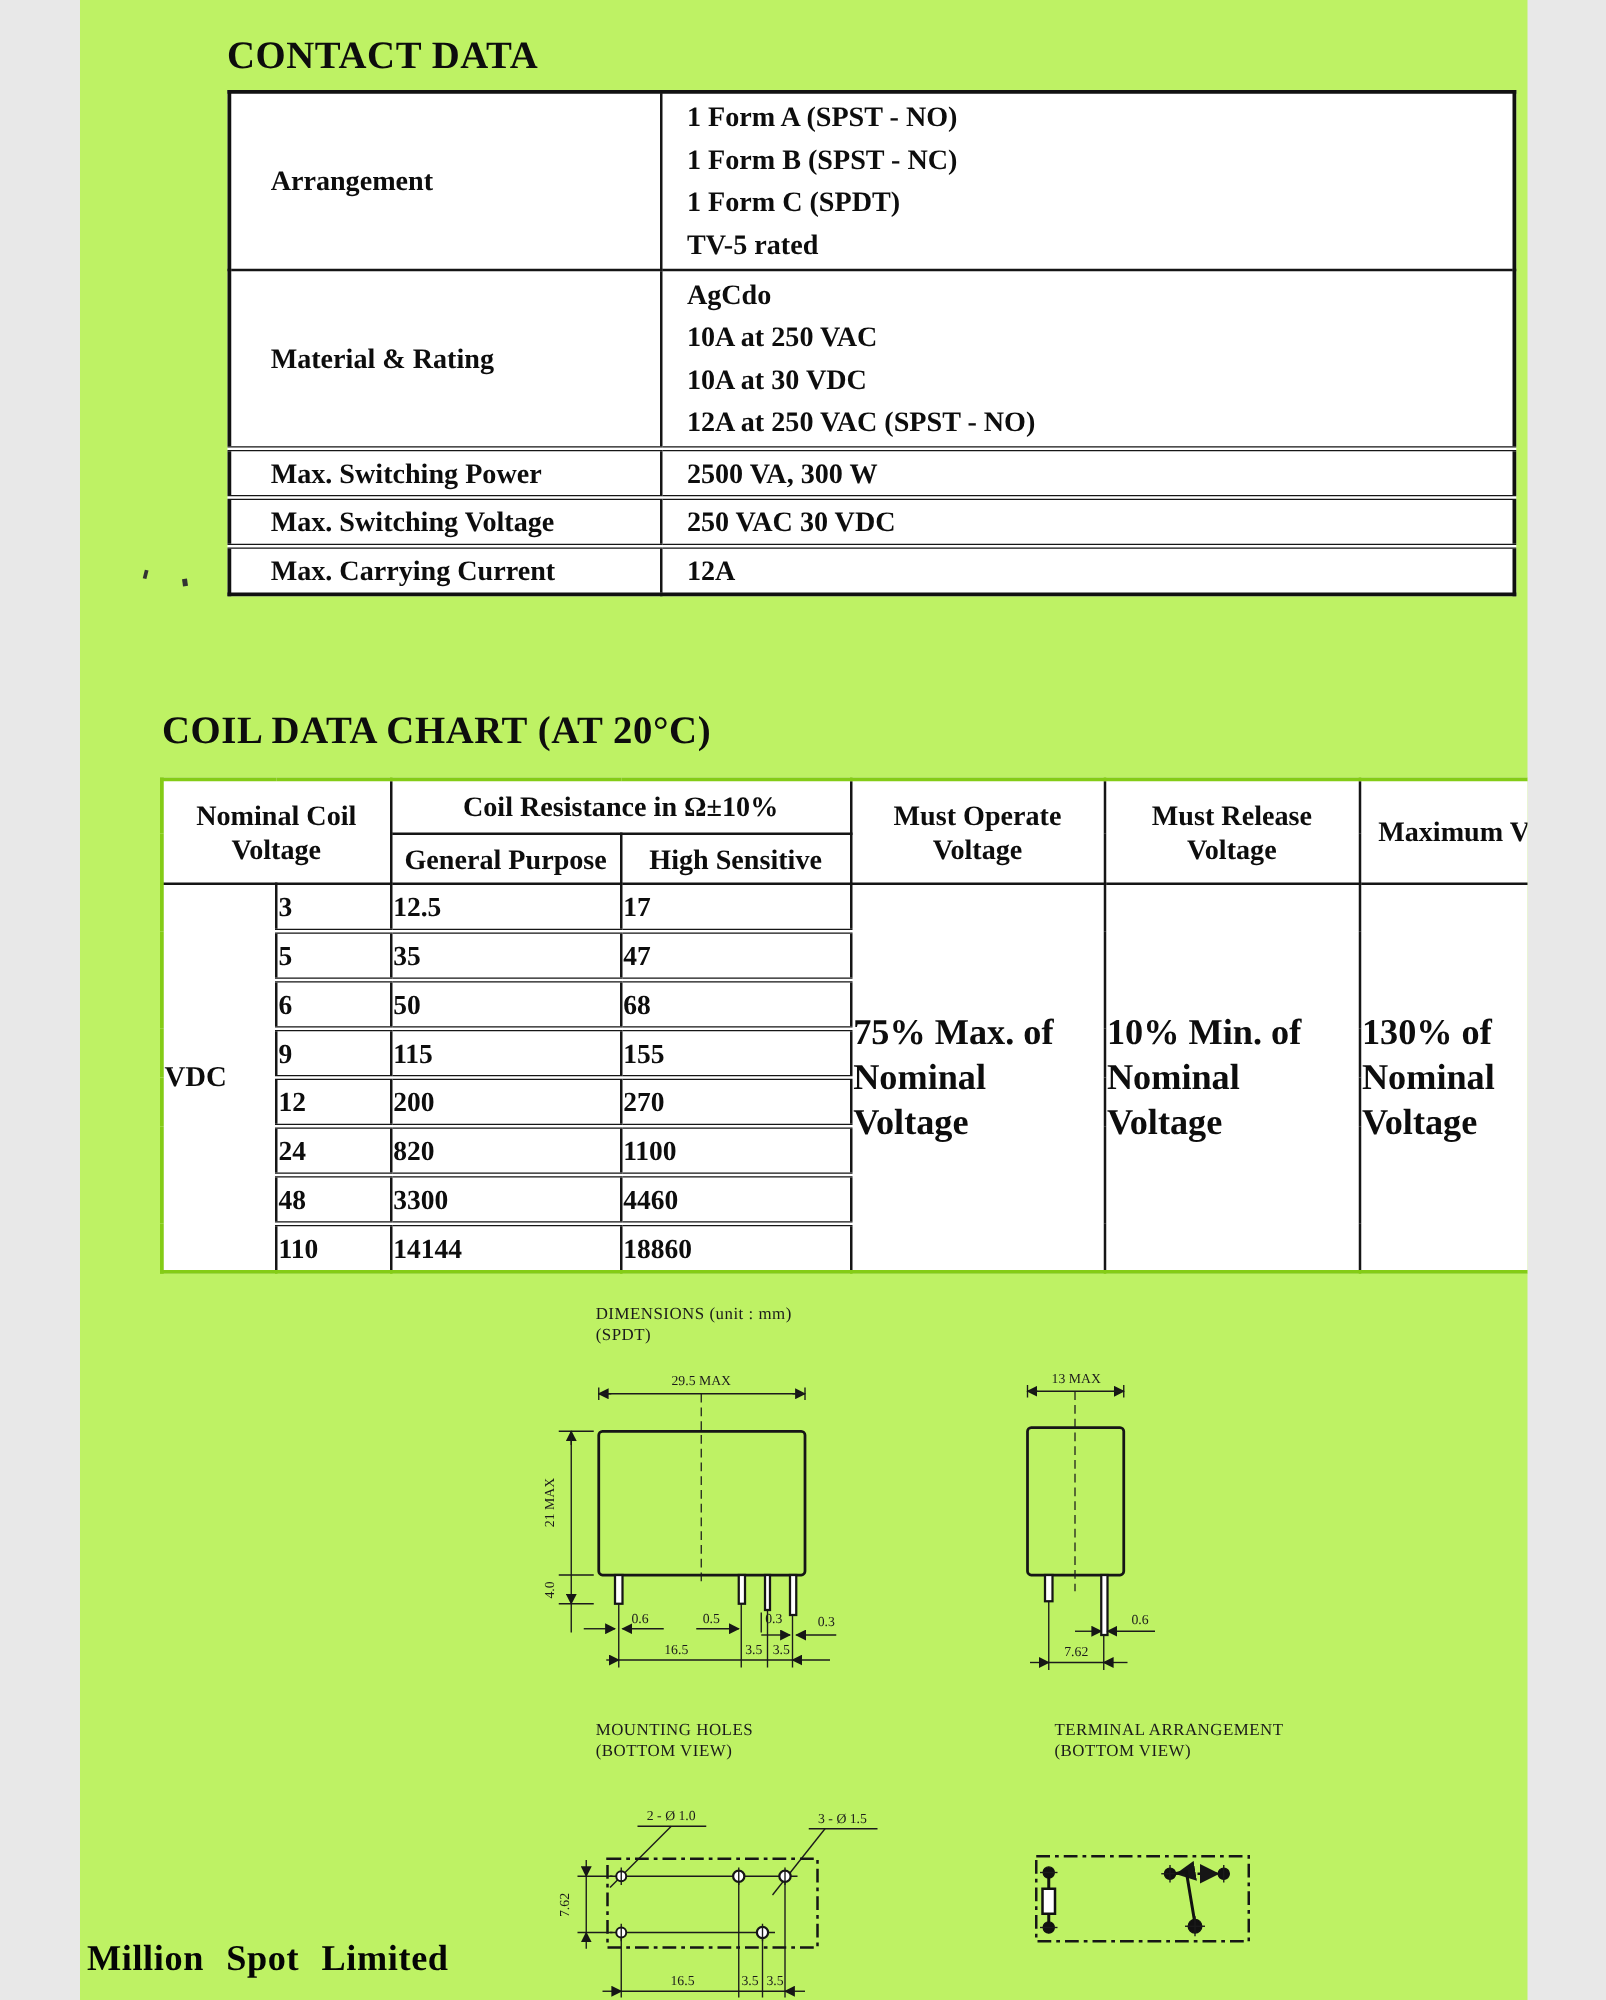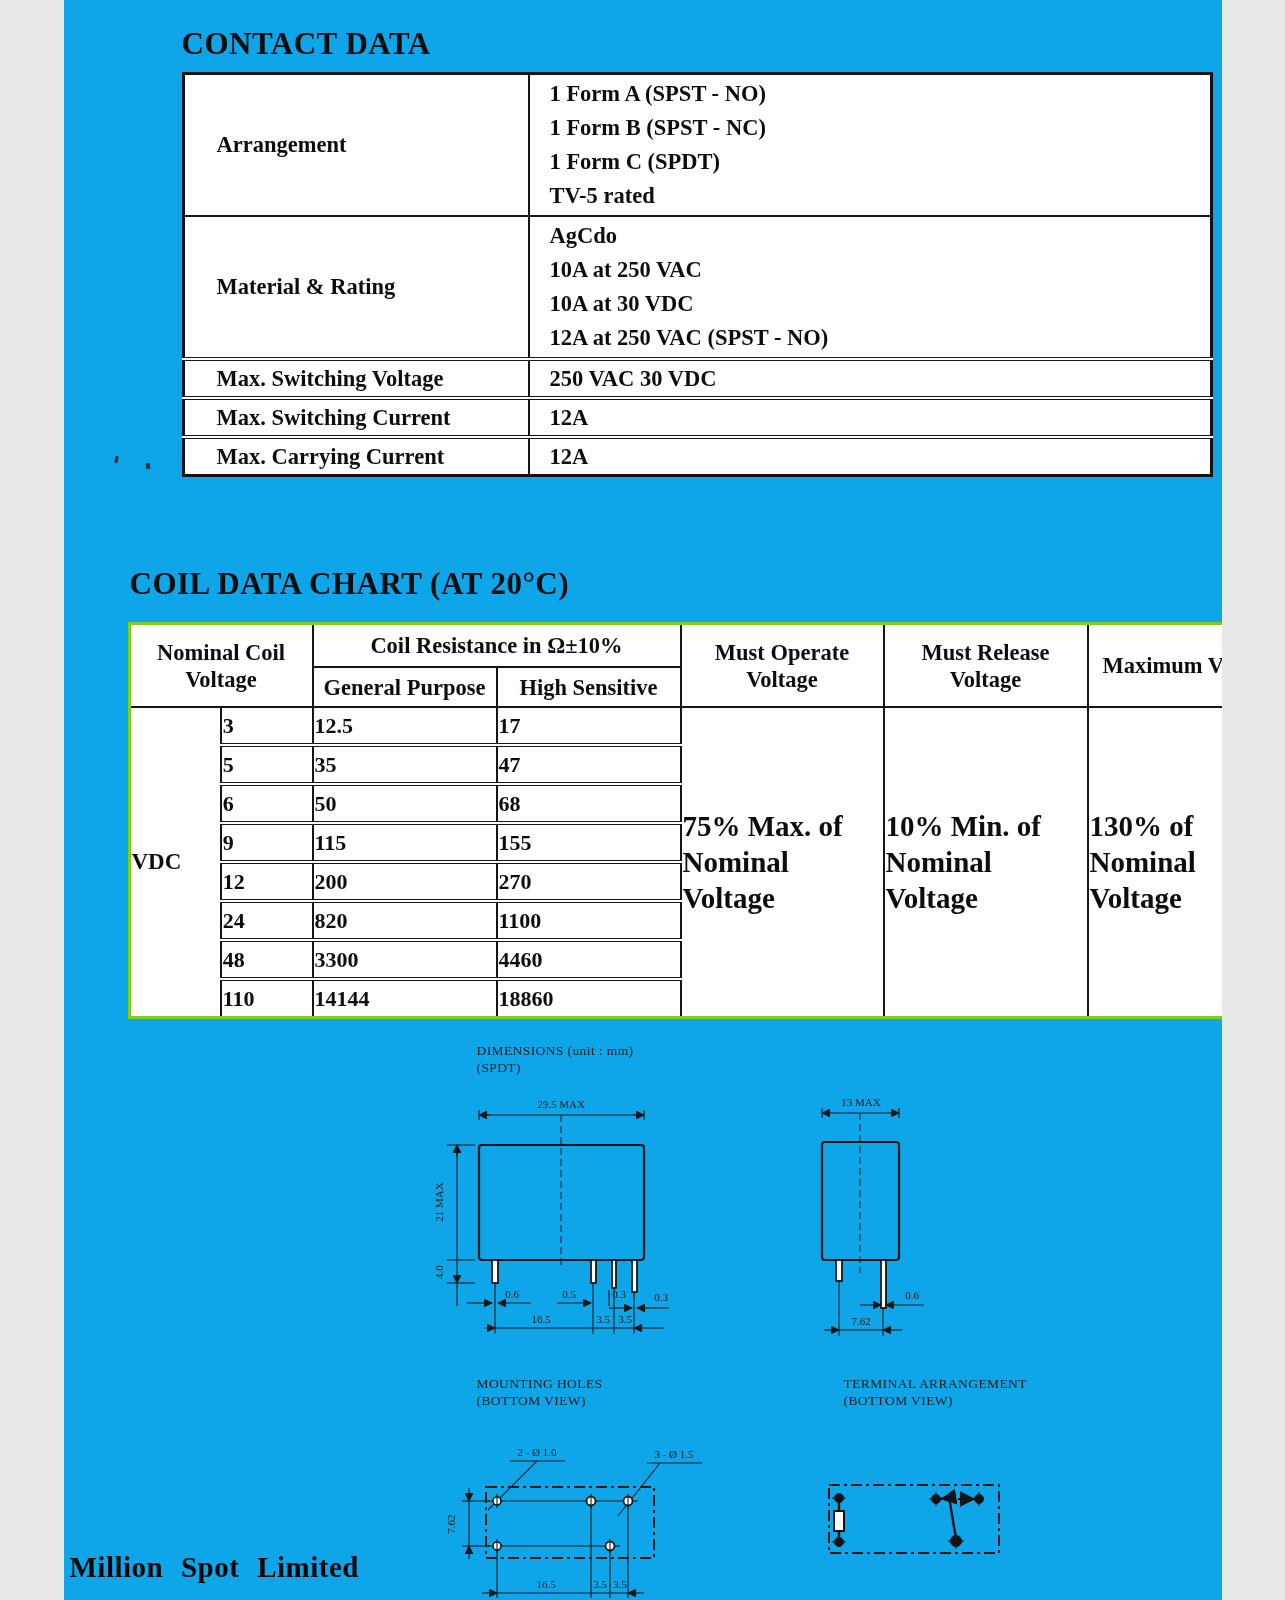--- a/index.html
+++ b/index.html
@@ -1,16 +1,16 @@
 <!DOCTYPE html>
 <html><head>
 <meta charset="utf-8">
 <style>
   html,body{margin:0;padding:0;background:#e8e8e8;}
-  .page{position:relative;width:1158px;height:1600px;background:#0ea5e9;overflow:hidden;
+  .page{position:relative;width:1158px;height:1600px;background:#bef264;overflow:hidden;
         font-family:"Liberation Serif", serif;color:#0d0d0d;margin:0 auto;}
   .sec-title{position:absolute;font-weight:bold;font-size:31px;letter-spacing:.5px;white-space:nowrap;}
   
   table{border-collapse:collapse;position:absolute;table-layout:fixed;background:#fff;}
   td,th{border:2px solid #151515;font-weight:bold;overflow:hidden;}
   .contact-table{left:118px;top:72px;width:1031px;border:3px solid #111;}
   .contact-table td{font-size:22.5px;}
   .contact-table .lbl{width:310px;padding-left:32px;vertical-align:middle;}
   .contact-table .val{padding-left:20px;vertical-align:middle;}
   .contact-table .vline{line-height:34px;white-space:nowrap;}
@@ -66,26 +66,26 @@
     <tr>
       <td class="lbl" style="height:138px;">Material &amp; Rating</td>
       <td class="val">
         <div class="vline">AgCdo</div>
         <div class="vline">10A at 250 VAC</div>
         <div class="vline">10A at 30 VDC</div>
         <div class="vline">12A at 250 VAC (SPST - NO)</div>
       </td>
     </tr>
     <tr class="sm dbl">
+      <td class="lbl">Max. Switching Power</td>
+      <td class="val">2500 VA, 300 W</td>
+    </tr>
+    <tr class="sm dbl">
       <td class="lbl">Max. Switching Voltage</td>
       <td class="val">250 VAC 30 VDC</td>
-    </tr>
-    <tr class="sm dbl">
-      <td class="lbl">Max. Switching Current</td>
-      <td class="val">12A</td>
     </tr>
     <tr class="sm dbl">
       <td class="lbl">Max. Carrying Current</td>
       <td class="val">12A</td>
     </tr>
   </tbody>
     </table>
 
   <div class="speck" style="left:51px;top:456px;width:3px;height:7px;transform:rotate(14deg);"></div>
   <div class="speck" style="left:82px;top:463px;width:4px;height:6px;transform:rotate(-8deg);"></div>

